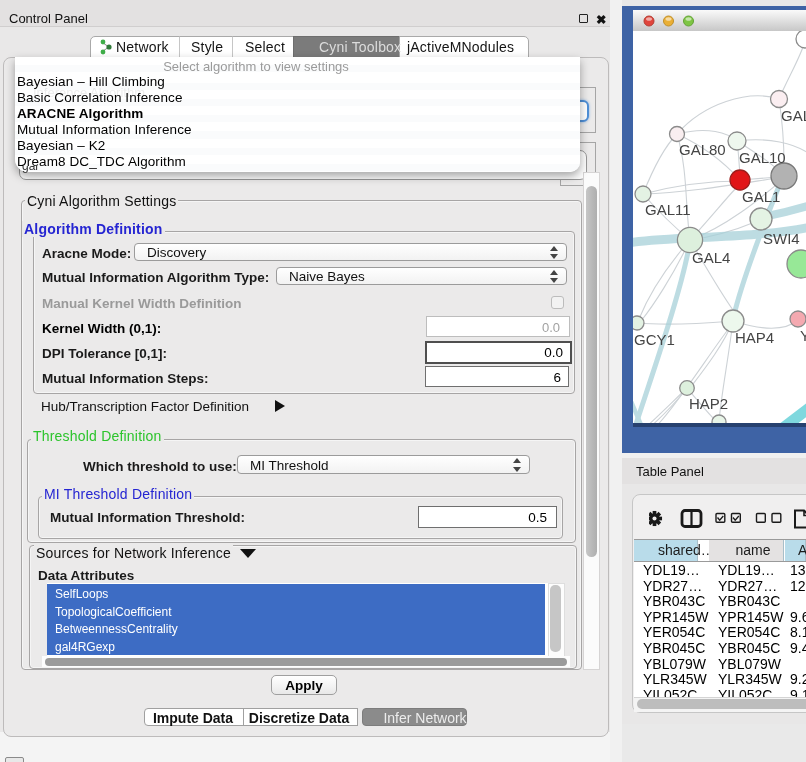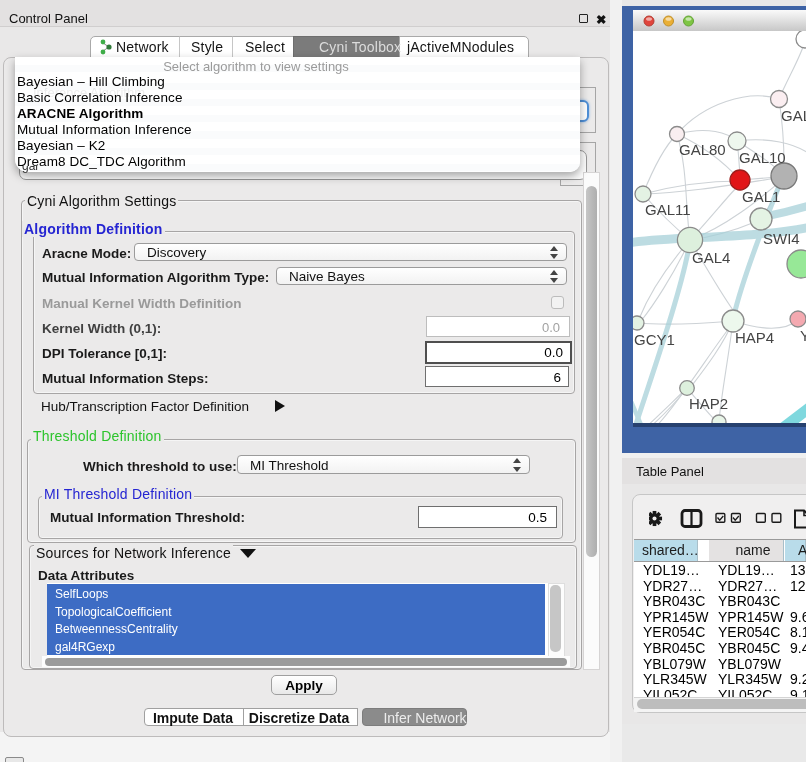--- a/index.html
+++ b/index.html
@@ -66,21 +66,21 @@
   <div class="abs combo" style="left:134px;top:243px;width:431px;height:16px;"></div>
   <div class="abs" style="left:147px;top:245px;font-size:13.5px;color:#111;">Discovery</div>
 
   <div class="abs lbl" style="left:42px;top:270px;">Mutual Information Algorithm Type:</div>
   <div class="abs combo" style="left:276px;top:267px;width:289px;height:16px;"></div>
   <div class="abs" style="left:289px;top:269px;font-size:13.5px;color:#111;">Naive Bayes</div>
 
   <div class="abs lbl" style="left:42px;top:296px;color:#9a9a9a;">Manual Kernel Width Definition</div>
   <div class="abs" style="left:551px;top:296px;width:11px;height:11px;background:#f2f2f2;border:1px solid #bcbcbc;border-radius:3px;"></div>
 
-  <div class="abs lbl" style="left:42px;top:321px;color:#404040;">Kernel Width (0,1):</div>
+  <div class="abs lbl" style="left:42px;top:321px;color:#000000;">Kernel Width (0,1):</div>
   <div class="abs" style="left:426px;top:316px;width:142px;height:19px;background:#fff;border:1px solid #bdbdbd;"></div>
   <div class="abs" style="left:426px;top:320px;width:134px;font-size:13px;color:#a2a2a2;text-align:right;">0.0</div>
 
   <div class="abs lbl" style="left:42px;top:346px;">DPI Tolerance [0,1]:</div>
   <div class="abs" style="left:425px;top:341px;width:143px;height:19px;background:#fff;border:2px solid #4f4f4f;"></div>
   <div class="abs" style="left:425px;top:345px;width:138px;font-size:13.5px;color:#000;text-align:right;">0.0</div>
 
   <div class="abs lbl" style="left:42px;top:371px;">Mutual Information Steps:</div>
   <div class="abs" style="left:425px;top:366px;width:142px;height:19px;background:#fff;border:1px solid #6f6f6f;"></div>
   <div class="abs" style="left:425px;top:370px;width:136px;font-size:13.5px;color:#000;text-align:right;">6</div>
@@ -270,21 +270,21 @@
       <path d="M84,8.5 l2.2,2.7 3.6,-4.2" stroke-width="1.3"></path>
       <rect x="107.5" y="4.5" width="8.8" height="8.8" rx="1"></rect>
       <rect x="123" y="4.5" width="8.8" height="8.8" rx="1"></rect>
     </g>
 
     <path d="M146,1.5 h9 l5,5 v12 h-14 z" fill="none" stroke="#1a1a1a" stroke-width="2"></path>
     <path d="M155,1.5 v5 h5" fill="none" stroke="#1a1a1a" stroke-width="1.6"></path>
   </svg>
 
   <div class="abs" style="left:634px;top:539px;width:172px;height:161px;background:#fff;"></div>
-  <div class="abs thc" style="left:634px;top:539px;width:64px;background:#b9dcea;padding-left:8px;">shared…</div>
+  <div class="abs thc" style="left:634px;top:539px;width:64px;background:#b9dcea;padding-left:24px;">shared…</div>
   <div class="abs thc" style="left:709px;top:539px;width:75px;background:#e4e2e2;padding-left:14px;">name</div>
   <div class="abs thc" style="left:785px;top:539px;width:21px;background:#b9dcea;text-align:left;padding-left:13px;">Av</div>
   <div class="abs" style="left:634px;top:539px;width:172px;height:23px;border-top:1px solid #9a9a9a;border-bottom:1px solid #9a9a9a;box-sizing:border-box;"></div>
 
   <div class="abs trc" style="left:643px;top:563px;">YDL19…<br>YDR27…<br>YBR043C<br>YPR145W<br>YER054C<br>YBR045C<br>YBL079W<br>YLR345W<br>YIL052C</div>
   <div class="abs trc" style="left:718px;top:563px;">YDL19…<br>YDR27…<br>YBR043C<br>YPR145W<br>YER054C<br>YBR045C<br>YBL079W<br>YLR345W<br>YIL052C</div>
   <div class="abs trc" style="left:790px;top:563px;">13<br>12<br><br>9.6<br>8.1<br>9.4<br><br>9.2<br>9.1</div>
 
   <div class="abs" style="left:634px;top:697px;width:172px;height:14px;background:#f4f4f4;border-top:1px solid #d4d4d4;"></div>
   <div class="abs" style="left:637px;top:699px;width:175px;height:10px;background:#bdbdbd;border-radius:5px;"></div>

